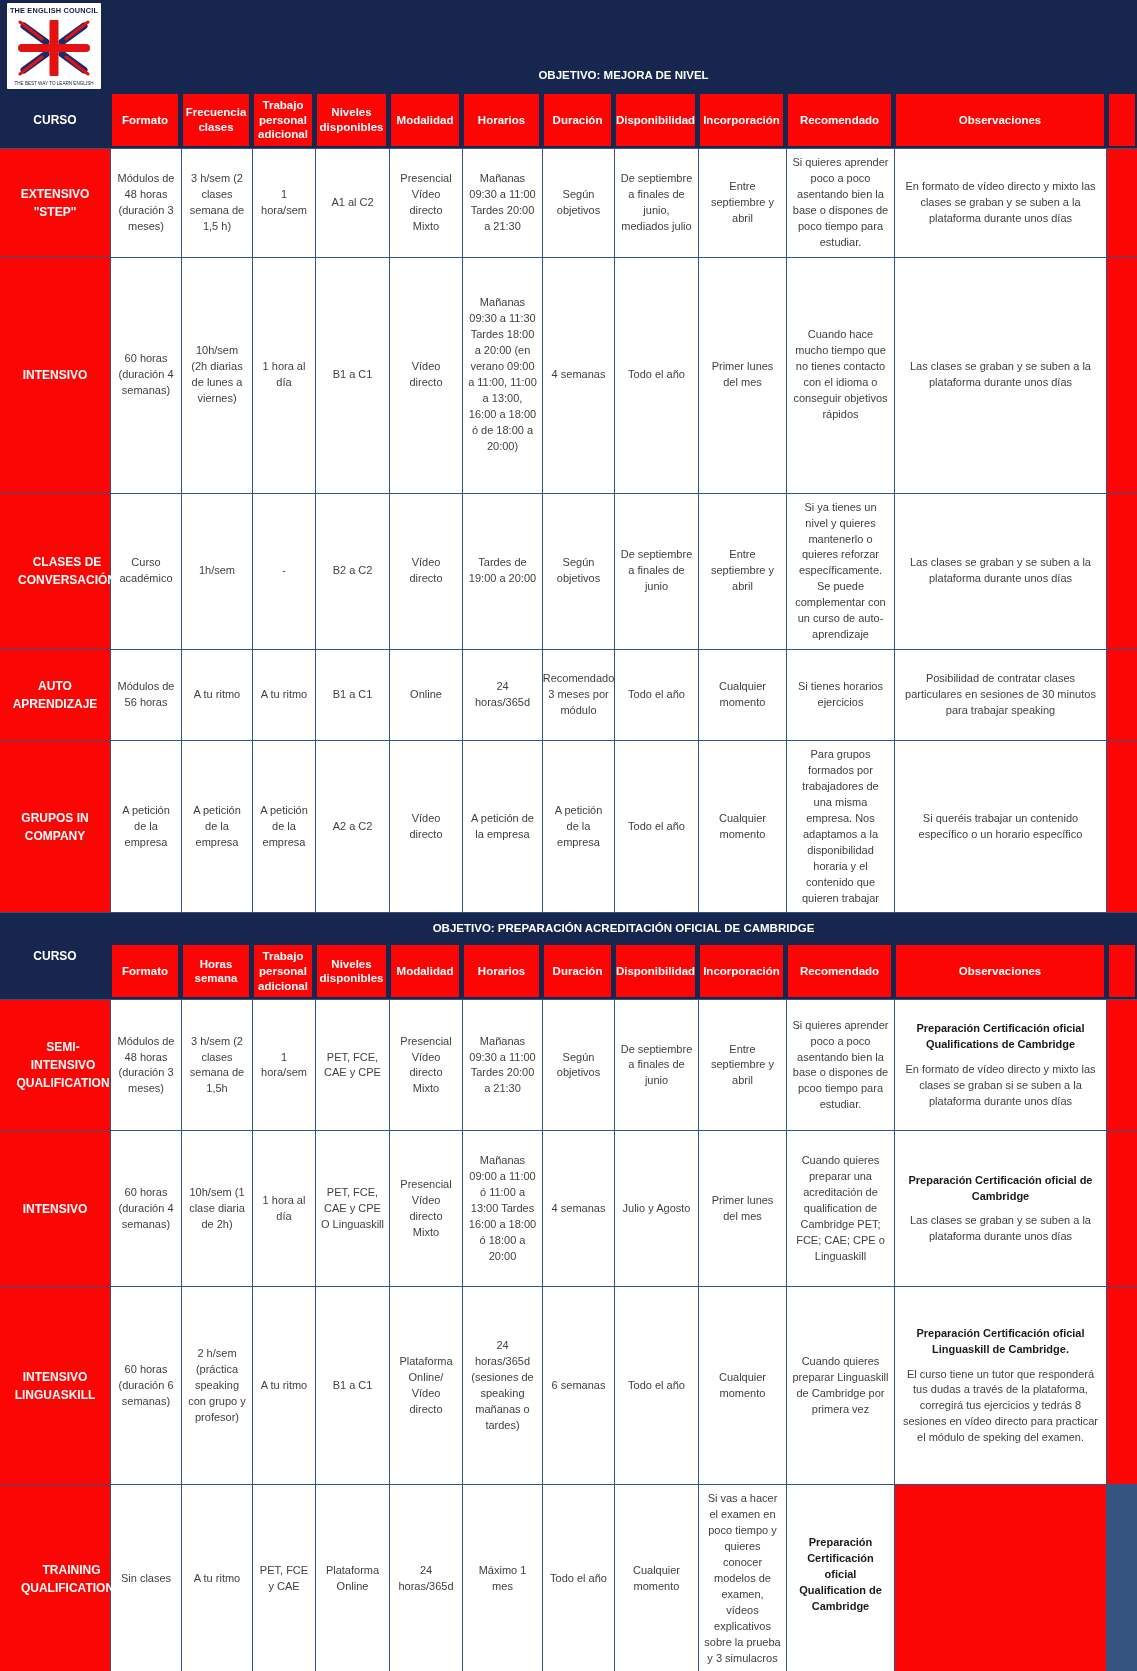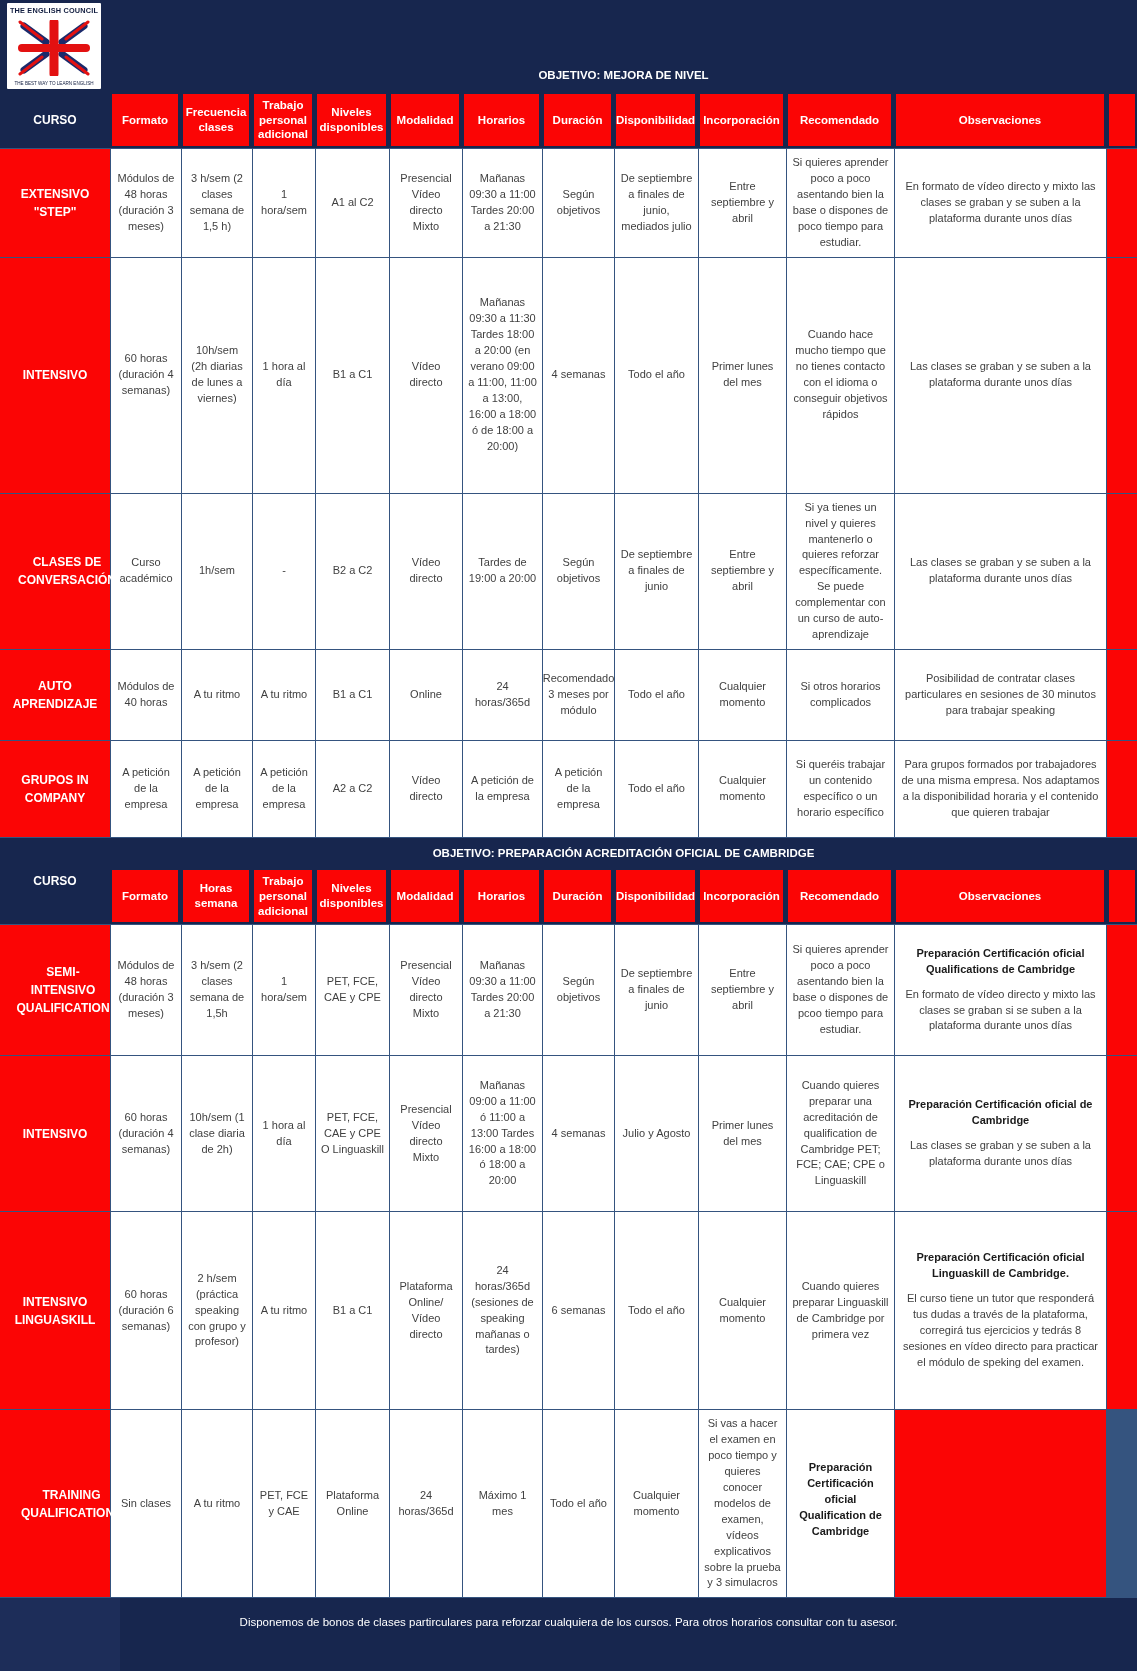--- a/index.html
+++ b/index.html
@@ -128,44 +128,44 @@
       <div class="cell">B2 a C2</div>
       <div class="cell">Vídeo directo</div>
       <div class="cell">Tardes de 19:00 a 20:00</div>
       <div class="cell">Según objetivos</div>
       <div class="cell">De septiembre a finales de junio</div>
       <div class="cell">Entre septiembre y abril</div>
       <div class="cell">Si ya tienes un nivel y quieres mantenerlo o quieres reforzar específicamente. Se puede complementar con un curso de auto-aprendizaje</div>
       <div class="cell">Las clases se graban y se suben a la plataforma durante unos días</div>
       <div class="strip"></div>
       <div class="course" style="min-height: 90px;">AUTO APRENDIZAJE</div>
-      <div class="cell">Módulos de 40 horas</div>
+      <div class="cell">Módulos de 56 horas</div>
       <div class="cell">A tu ritmo</div>
       <div class="cell">A tu ritmo</div>
       <div class="cell">B1 a C1</div>
       <div class="cell">Online</div>
       <div class="cell">24 horas/365d</div>
       <div class="cell">Recomendado 3 meses por módulo</div>
       <div class="cell">Todo el año</div>
       <div class="cell">Cualquier momento</div>
-      <div class="cell">Si otros horarios complicados</div>
+      <div class="cell">Si tienes horarios ejercicios</div>
       <div class="cell">Posibilidad de contratar clases particulares en sesiones de 30 minutos para trabajar speaking</div>
       <div class="strip"></div>
       <div class="course" style="min-height: 96px;">GRUPOS IN COMPANY</div>
       <div class="cell">A petición de la empresa</div>
       <div class="cell">A petición de la empresa</div>
       <div class="cell">A petición de la empresa</div>
       <div class="cell">A2 a C2</div>
       <div class="cell">Vídeo directo</div>
       <div class="cell">A petición de la empresa</div>
       <div class="cell">A petición de la empresa</div>
       <div class="cell">Todo el año</div>
       <div class="cell">Cualquier momento</div>
+      <div class="cell">Para grupos formados por trabajadores de una misma empresa. Nos adaptamos a la disponibilidad horaria y el contenido que quieren trabajar</div>
       <div class="cell">Si queréis trabajar un contenido específico o un horario específico</div>
-      <div class="cell">Para grupos formados por trabajadores de una misma empresa. Nos adaptamos a la disponibilidad horaria y el contenido que quieren trabajar</div>
       <div class="strip"></div>
     </div>
 
   <div class="sect-top">
     <div class="left-col">
       <div class="curso-label curso-2">CURSO</div>
     </div>
     <div class="right-col">
       <div class="band band2">OBJETIVO: PREPARACIÓN ACREDITACIÓN OFICIAL DE CAMBRIDGE</div>
       <div class="thead">

